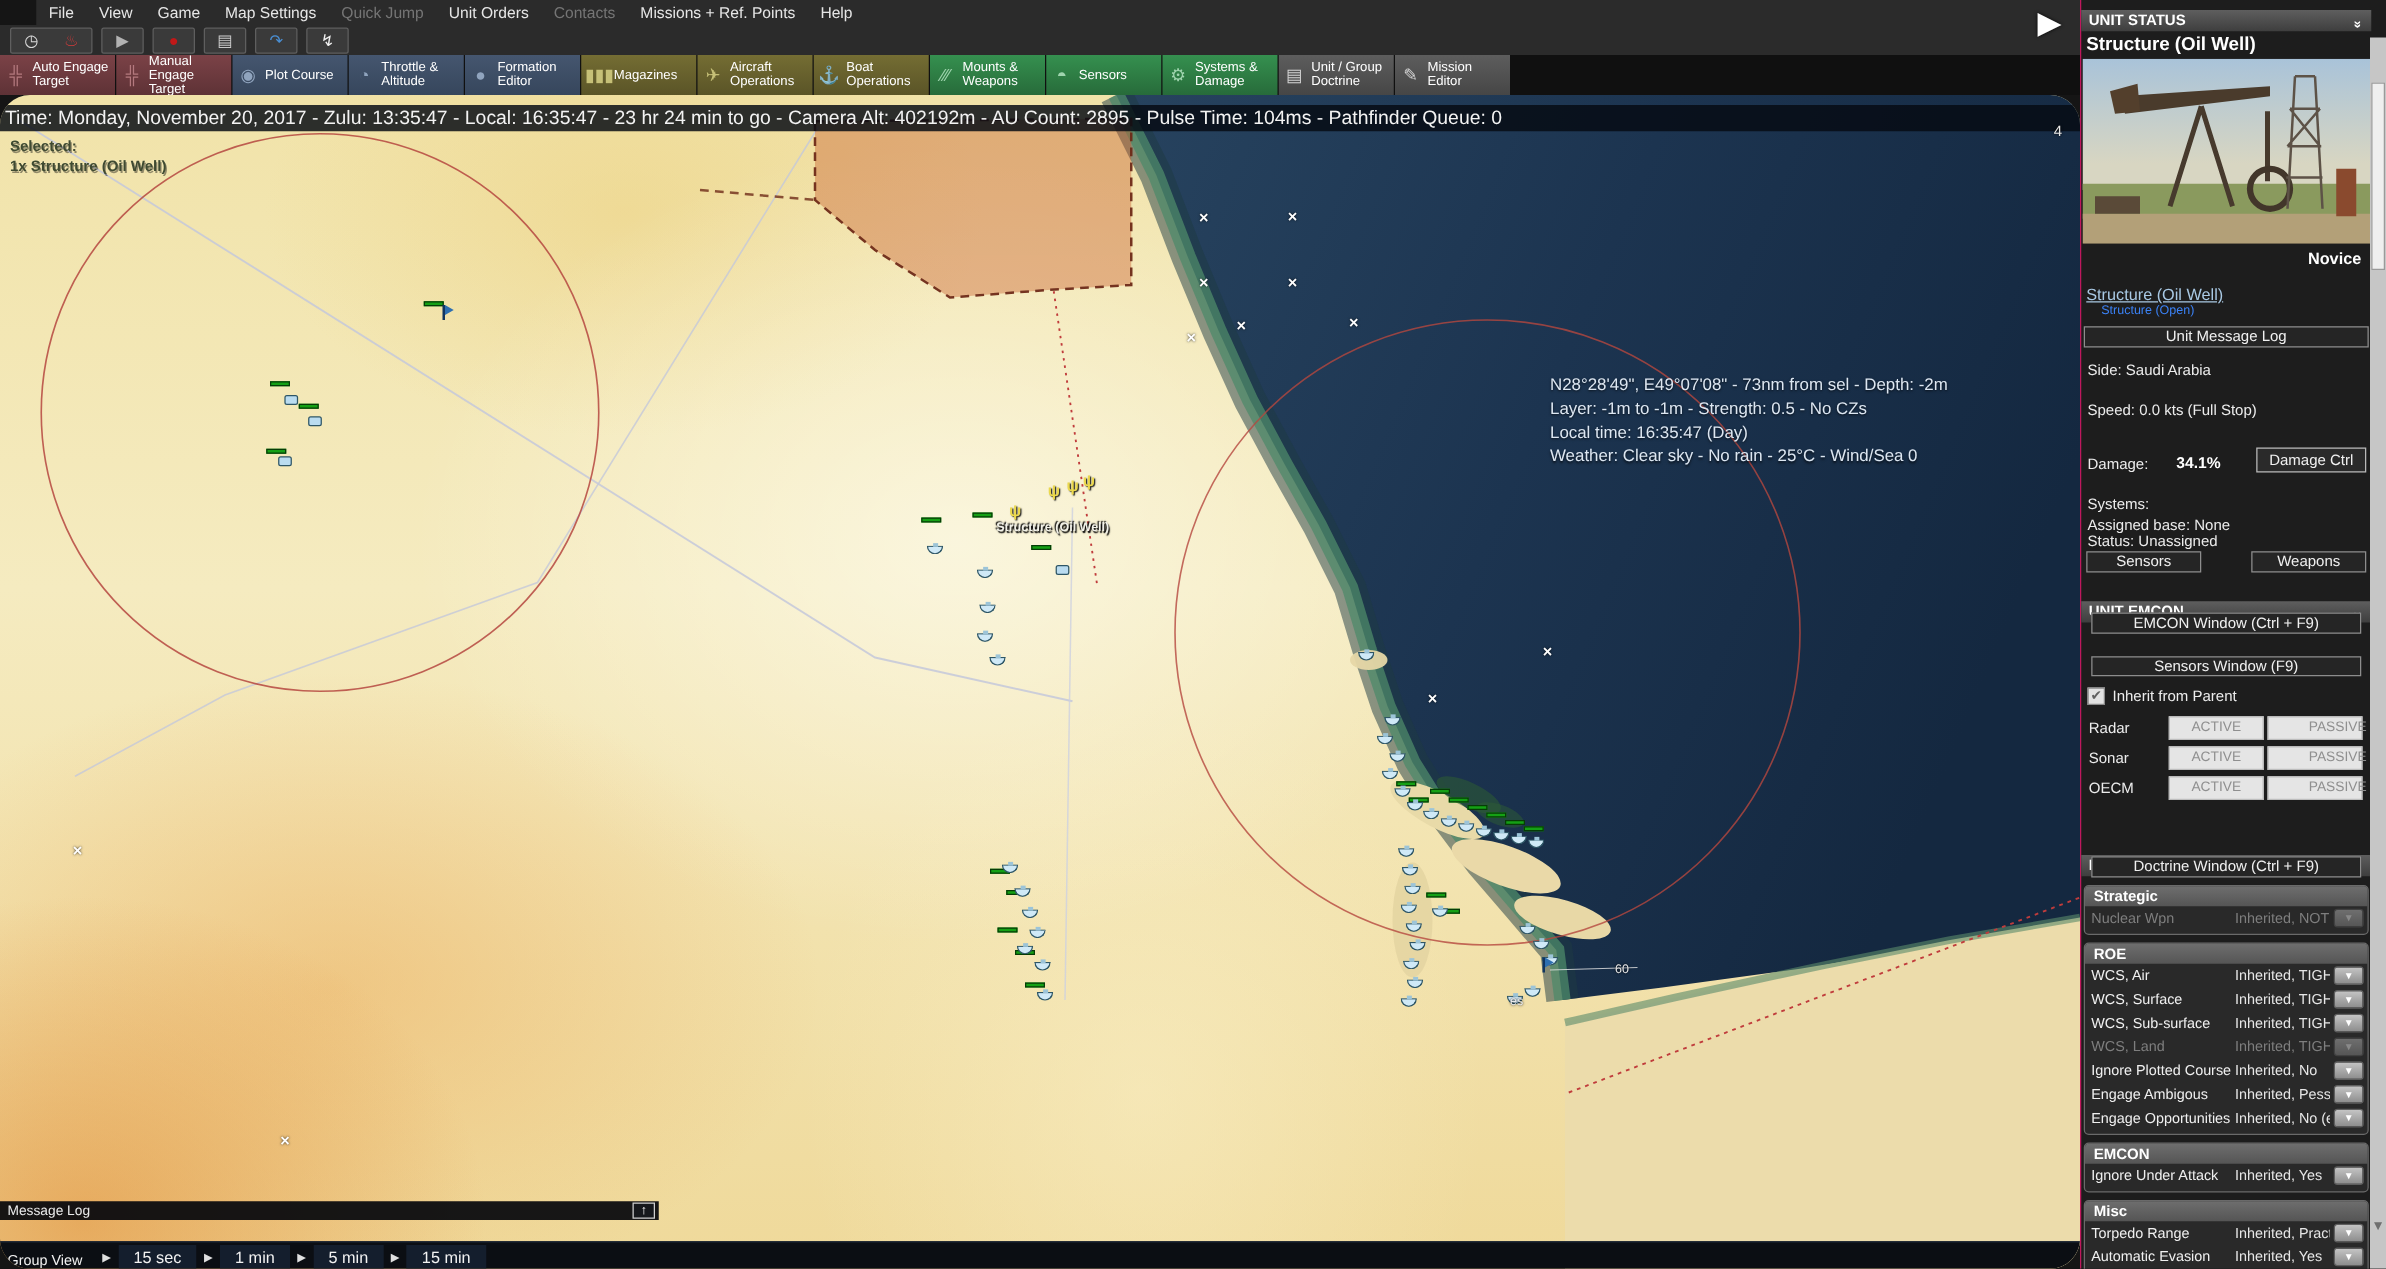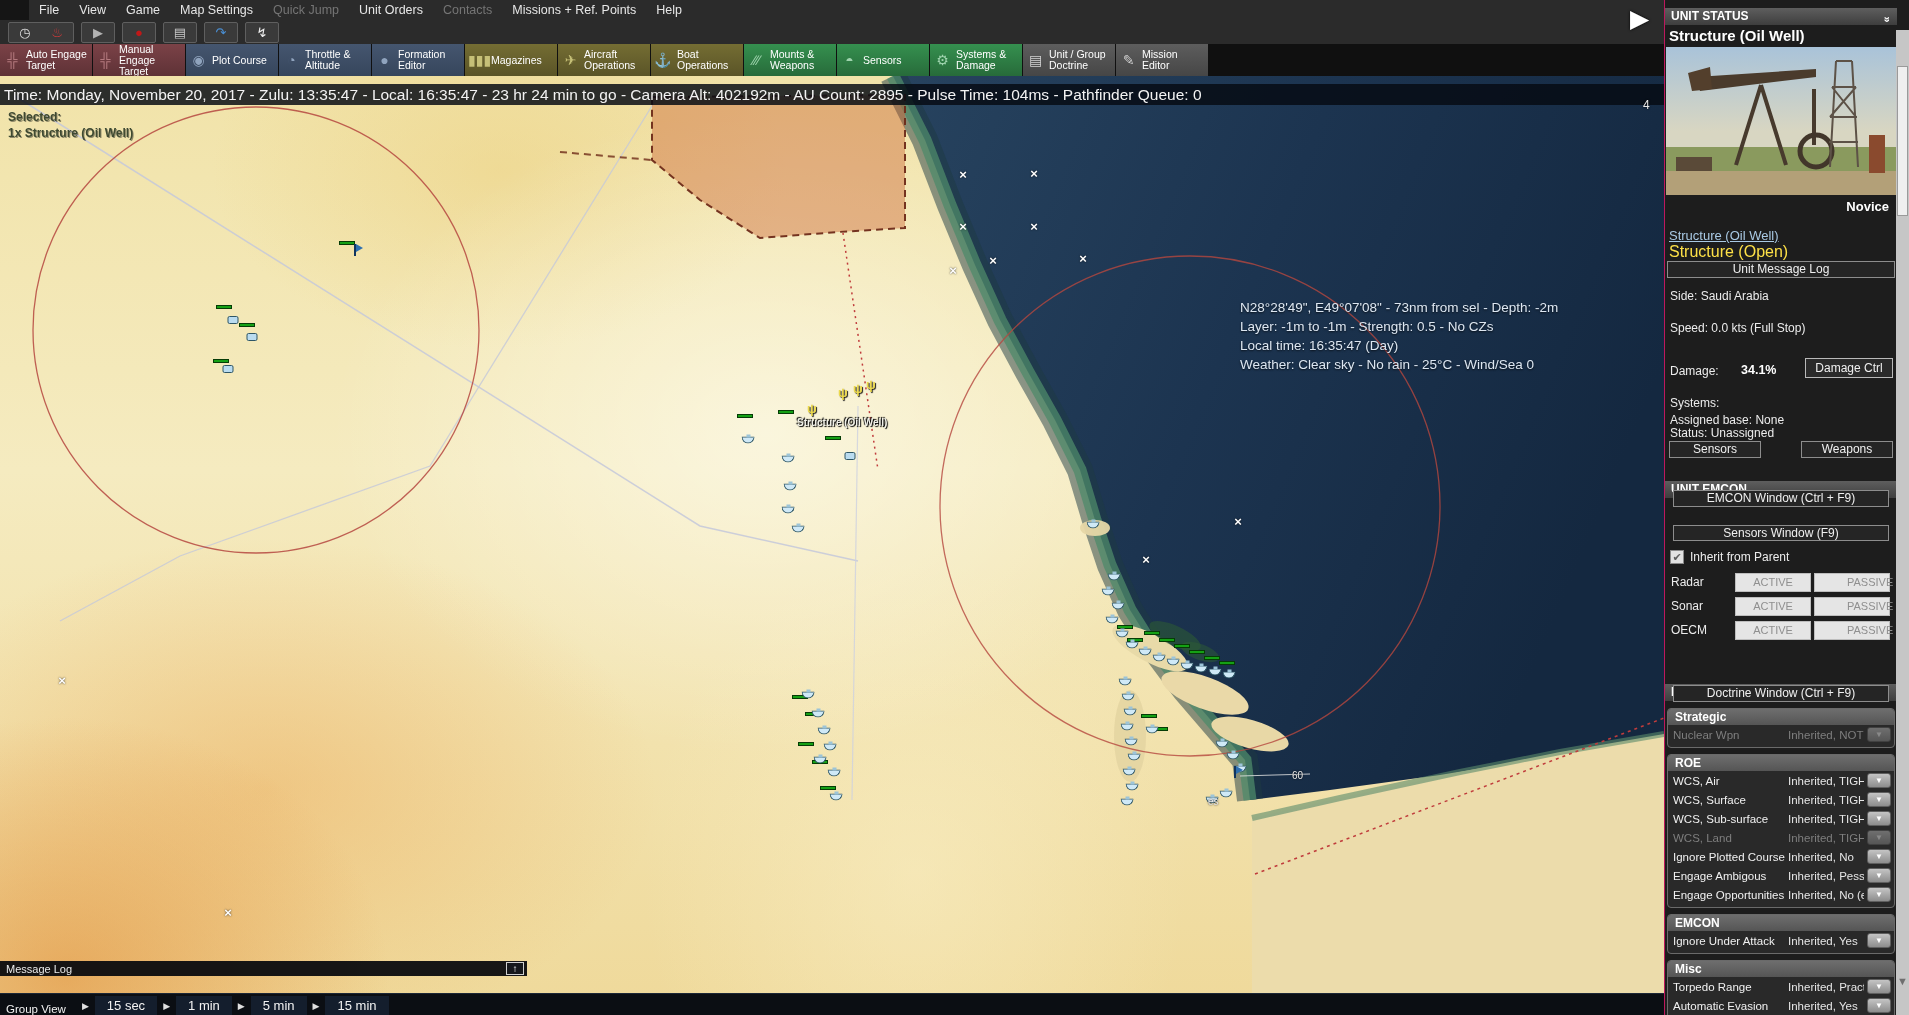--- a/index.html
+++ b/index.html
@@ -39,21 +39,21 @@
                   text-shadow:0 0 3px #000; }
 
   
   #map { position:absolute; left:0; top:76px; width:1664px; height:939px; overflow:hidden;
     background:
       radial-gradient(ellipse 520px 420px at 4% 96%, rgba(226,146,62,.65), transparent 62%),
       radial-gradient(ellipse 650px 420px at 16% 76%, rgba(236,172,92,.5), transparent 60%),
       radial-gradient(ellipse 700px 520px at 46% 38%, rgba(255,255,246,.55), transparent 62%),
       radial-gradient(ellipse 480px 300px at 30% 10%, rgba(235,205,120,.45), transparent 60%),
       radial-gradient(ellipse 420px 500px at 55% 85%, rgba(250,240,200,.5), transparent 65%),
-      linear-gradient(180deg,#f1e3a9,#f5ebc0 42%,#efd99a 100%); }
+      linear-gradient(180deg,#f1e3a9,#f5ebc0 42%,#efd99a 100%); border-radius: 24px; }
   #mapsvg { position:absolute; left:0; top:0; }
 
   #timebar { position:absolute; left:0; top:8px; width:1664px; height:21px;
              background:rgba(6,11,19,.84); color:#f3f3f3; font-size:15.5px;
              line-height:21px; padding-left:4px; white-space:nowrap; }
 
   .sel-line { position:absolute; left:8px; font-size:12px; font-weight:bold; color:#3f4a31;
               text-shadow:1px 1px 0 rgba(0,0,0,.4), 0 0 2px rgba(255,255,230,.35); }
   #sel1 { top:34px; } #sel2 { top:50px; }
 
@@ -108,21 +108,21 @@
   .sb-text { color:#ececec; font-size:12px; padding-left:5px; }
   .sb-btn { background:#252525; border:1px solid #8d8d8d; color:#f0f0f0; font-size:12px;
             text-align:center; height:17px; line-height:15px; }
   .lightbtn { background:#e5e5e5; border:1px solid #bdbdbd; color:#8f8f8f; font-size:11px;
               text-align:center; position:absolute; height:19px; line-height:17px; }
 
   #sb-title { top:27px; color:#fff; font-size:15px; font-weight:bold; padding-left:4px; }
   #sb-photo { top:47px; height:148px; left:1px; width:231px; }
   #sb-novice { top:199px; color:#fff; font-size:13px; font-weight:bold; text-align:right; padding-right:8px; }
   #sb-link { top:228px; color:#a9c9e4; font-size:13px; text-decoration:underline; padding-left:4px; }
-  #sb-open { top:243px; color:#fde047; font-size:16px; padding-left:4px; }
+  #sb-open { top:243px; color:#3b82f6; font-size:10px; padding-left:16px; }
   #sb-msgbtn { top:261px; left:2px; width:228px; }
   #sb-side  { top:289px; }
   #sb-speed { top:321px; }
   #sb-dmg-lbl { top:364px; }
   #sb-dmg-val { position:absolute; left:76px; top:363px; color:#fff; font-size:12.5px; font-weight:bold; }
   #sb-dmg-btn { position:absolute; left:140px; top:358px; width:88px; height:20px; line-height:18px;
                 background:#2a2a2a; border:1px solid #b9b9b9; color:#f0f0f0; font-size:12px; text-align:center; }
   #sb-systems { top:396px; }
   #sb-base    { top:413px; }
   #sb-status  { top:426px; }

